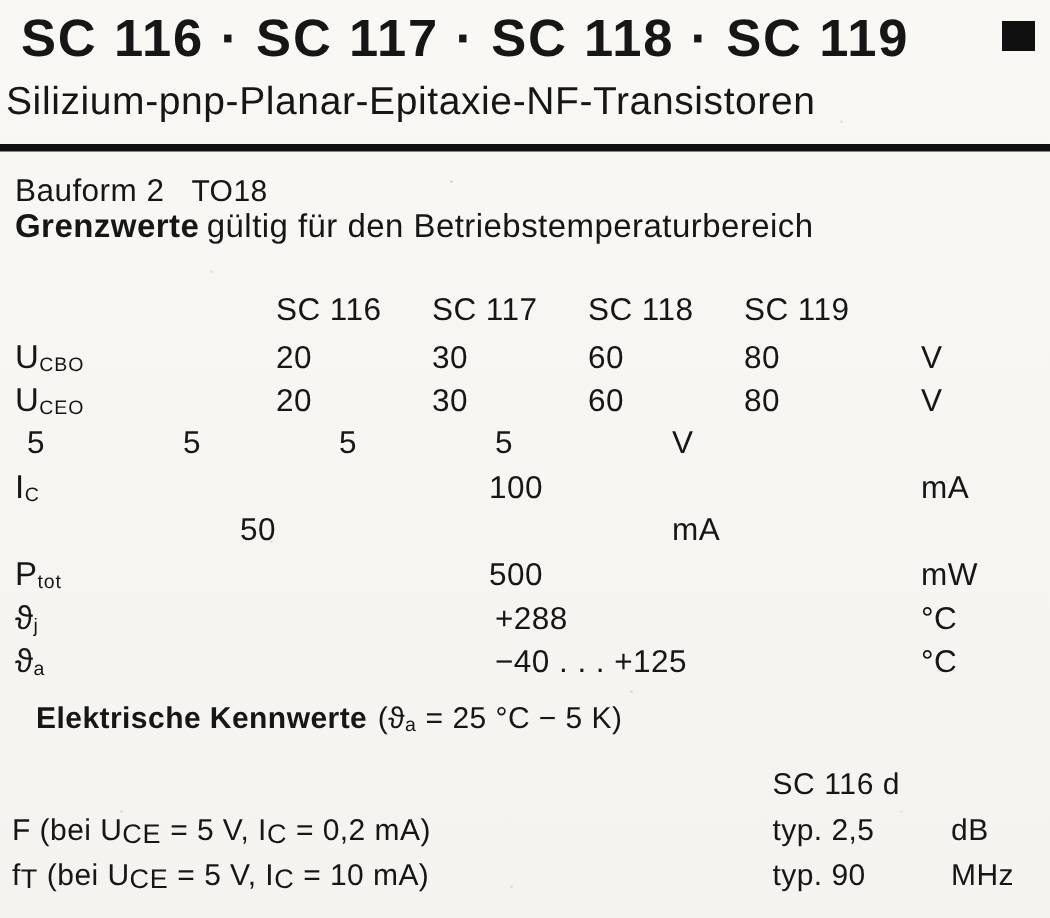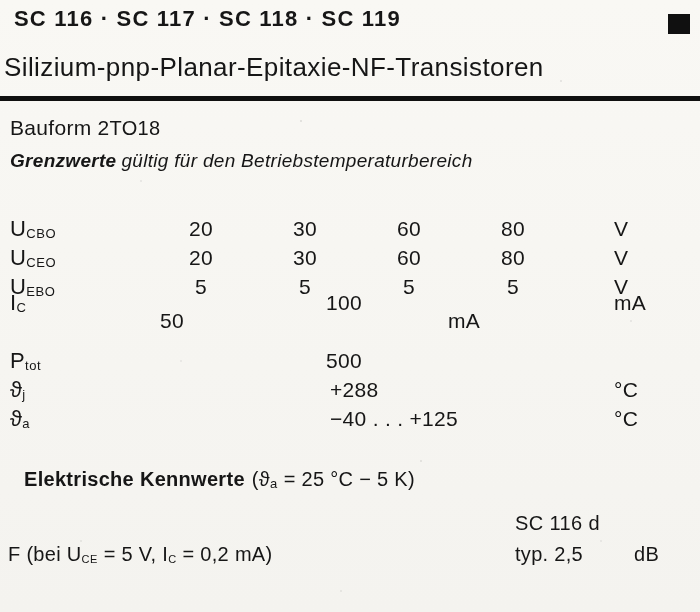--- a/index.html
+++ b/index.html
@@ -13,60 +13,60 @@
   .page { position:relative; width:700px; height:612px; overflow:hidden;
           background:linear-gradient(180deg,#f9f8f4 0%,#f6f5f1 60%,#f4f3ef 100%); }
   .speckles { position:absolute; left:300px; top:120px; width:2px; height:2px;
     background:rgba(90,90,90,.18); border-radius:50%;
     box-shadow: 120px 340px 0 rgba(90,90,90,.15), -160px 60px 0 rgba(90,90,90,.12),
       260px -40px 0 rgba(90,90,90,.14), 330px 200px 0 rgba(90,90,90,.12),
       -220px 420px 0 rgba(90,90,90,.12), 40px 470px 0 rgba(90,90,90,.12),
       300px 420px 0 rgba(90,90,90,.10), -120px 240px 0 rgba(90,90,90,.10); }
 
   
-  .title { position:absolute; left:14px; top:6px; font-size:22px; font-weight:700;
+  .title { position:absolute; left:14px; top:6px; font-size:35px; font-weight:700;
            letter-spacing:1.2px; white-space:nowrap; }
   .corner-marker { position:absolute; left:668px; top:14px; width:22px; height:20px;
            background:#101010; }
   .subtitle { position:absolute; left:4px; top:52px; font-size:26px; font-weight:400;
            letter-spacing:0.4px; white-space:nowrap; }
   .rule { position:absolute; left:0; top:96px; width:700px; height:5px; background:#101010; }
 
   
   .bauform { position:absolute; left:10px; top:116px; font-size:21px; letter-spacing:0.3px; }
-  .bauform .val { font-size:20px; }
-  .limits-heading { position:absolute; left:10px; top:150px; font-size:19px; letter-spacing:0.3px;font-style:italic; }
+  .bauform .val { margin-left:18px; font-size:20px; }
+  .limits-heading { position:absolute; left:10px; top:138px; font-size:22px; letter-spacing:0.3px; }
   .b { font-weight:700; }
   .limits-heading .rest { margin-left:5px; }
 
   
   .ltable { position:absolute; left:10px; top:190px; width:684px; font-size:21px; letter-spacing:0.3px; }
   .trow { display:flex; align-items:baseline; height:29px; line-height:29px; white-space:nowrap; }
   .trow.thead { height:33px; line-height:33px; }
-  .lab  { width:166px;margin-top:11px; }
+  .lab  { width:166px; }
   .hcol, .vcol { width:104px; padding-left:8px; }
-  .vcol .num { display:inline-block; width:34px; text-align:center;margin-top:24px; }
+  .vcol .num { display:inline-block; width:34px; text-align:left; }
   .mid { width:416px; }
   .mid .num3 { display:inline-block; margin-left:150px; width:60px; text-align:left; }
   .mid .tleft { display:inline-block; margin-left:154px; }
   .unit { width:98px; padding-left:22px; }
   .sub { font-size:13px; letter-spacing:0.6px; position:relative; top:2px; }
   .sym { font-size:22px; }
 
   
   .el-heading { position:absolute; left:24px; top:468px; font-size:20px; letter-spacing:0.3px; white-space:nowrap; }
   .el-heading .cond { margin-left:7px; font-weight:400; }
   .el-colhead { position:absolute; left:515px; top:512px; font-size:20px; letter-spacing:0.4px; }
   .el-row { position:absolute; left:8px; width:686px; font-size:20px; letter-spacing:0.3px;
             white-space:nowrap; }
   .el-row.r1 { top:543px; }
   .el-row.r2 { top:573px; }
   .el-row .val { position:absolute; left:507px; }
   .el-row .eunit { position:absolute; left:626px; }
-  .el-row .esub { font-size:11px; letter-spacing:0.5px; position:relative; top:2px;margin-top:40px; }
+  .el-row .esub { font-size:18px; letter-spacing:0.5px; position:relative; top:2px;margin-top:40px; }
 </style>
 </head>
 <body>
 
 <div class="page">
   <span class="speckles"></span>
 
   <h1 class="title">SC 116 · SC 117 · SC 118 · SC 119</h1>
   <span class="corner-marker"></span>
   <h2 class="subtitle">Silizium-pnp-Planar-Epitaxie-NF-Transistoren</h2>
@@ -74,41 +74,48 @@
 
   <div class="bauform">
     <span>Bauform 2</span><span class="val">TO18</span>
   </div>
 
   <div class="limits-heading">
     <span class="b">Grenzwerte</span><span class="rest">gültig für den Betriebstemperaturbereich</span>
   </div>
 
   <div class="ltable">
+    <div class="trow thead">
+      <span class="lab"></span>
+      <span class="hcol">SC 116</span>
+      <span class="hcol">SC 117</span>
+      <span class="hcol">SC 118</span>
+      <span class="hcol">SC 119</span>
+      <span class="unit"></span>
+    </div>
 
     <div class="trow">
       <span class="lab"><span class="sym">U</span><span class="sub">CBO</span></span>
       <span class="vcol"><span class="num">20</span></span>
       <span class="vcol"><span class="num">30</span></span>
       <span class="vcol"><span class="num">60</span></span>
       <span class="vcol"><span class="num">80</span></span>
       <span class="unit">V</span>
     </div>
 
     <div class="trow">
       <span class="lab"><span class="sym">U</span><span class="sub">CEO</span></span>
       <span class="vcol"><span class="num">20</span></span>
       <span class="vcol"><span class="num">30</span></span>
       <span class="vcol"><span class="num">60</span></span>
       <span class="vcol"><span class="num">80</span></span>
       <span class="unit">V</span>
     </div>
 
     <div class="trow">
-      <span class="lab"><span class="sym">U</span><span class="sub">EBO</span></span>
       <span class="vcol"><span class="num">5</span></span>
       <span class="vcol"><span class="num">5</span></span>
       <span class="vcol"><span class="num">5</span></span>
       <span class="vcol"><span class="num">5</span></span>
       <span class="unit">V</span>
     </div>
 
     <div class="trow">
       <span class="lab"><span class="sym">I</span><span class="sub">C</span></span>
       <span class="mid"><span class="num3">100</span></span>
@@ -116,20 +123,21 @@
     </div>
 
     <div class="trow">
       <span class="mid"><span class="num3">50</span></span>
       <span class="unit">mA</span>
     </div>
 
     <div class="trow">
       <span class="lab"><span class="sym">P</span><span class="sub">tot</span></span>
       <span class="mid"><span class="num3">500</span></span>
+      <span class="unit">mW</span>
     </div>
 
     <div class="trow">
       <span class="lab"><span class="sym">ϑ</span><span class="sub">j</span></span>
       <span class="mid"><span class="tleft">+288</span></span>
       <span class="unit">°C</span>
     </div>
 
     <div class="trow">
       <span class="lab"><span class="sym">ϑ</span><span class="sub">a</span></span>
@@ -143,13 +151,18 @@
   </div>
 
   <div class="el-colhead">SC 116 d</div>
 
   <div class="el-row r1">
     <span><span>F</span><span class="esub"></span><span> (bei U</span><span class="esub">CE</span><span> = 5 V, I</span><span class="esub">C</span><span> = 0,2 mA)</span></span>
     <span class="val">typ. 2,5</span>
     <span class="eunit">dB</span>
   </div>
 
+  <div class="el-row r2">
+    <span><span>f</span><span class="esub">T</span><span> (bei U</span><span class="esub">CE</span><span> = 5 V, I</span><span class="esub">C</span><span> = 10 mA)</span></span>
+    <span class="val">typ. 90</span>
+    <span class="eunit">MHz</span>
+  </div>
 </div>
 
 </body></html>

